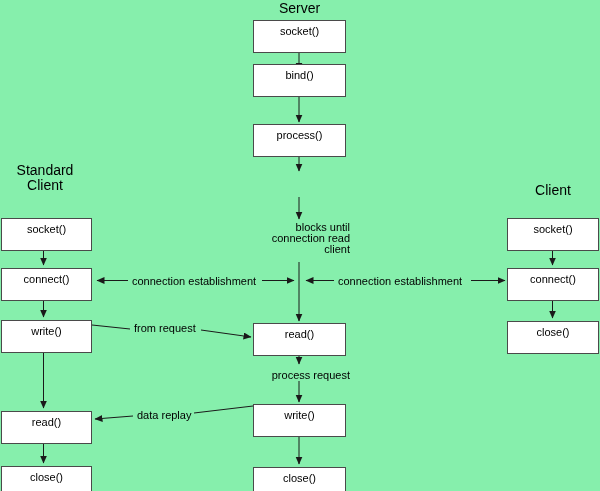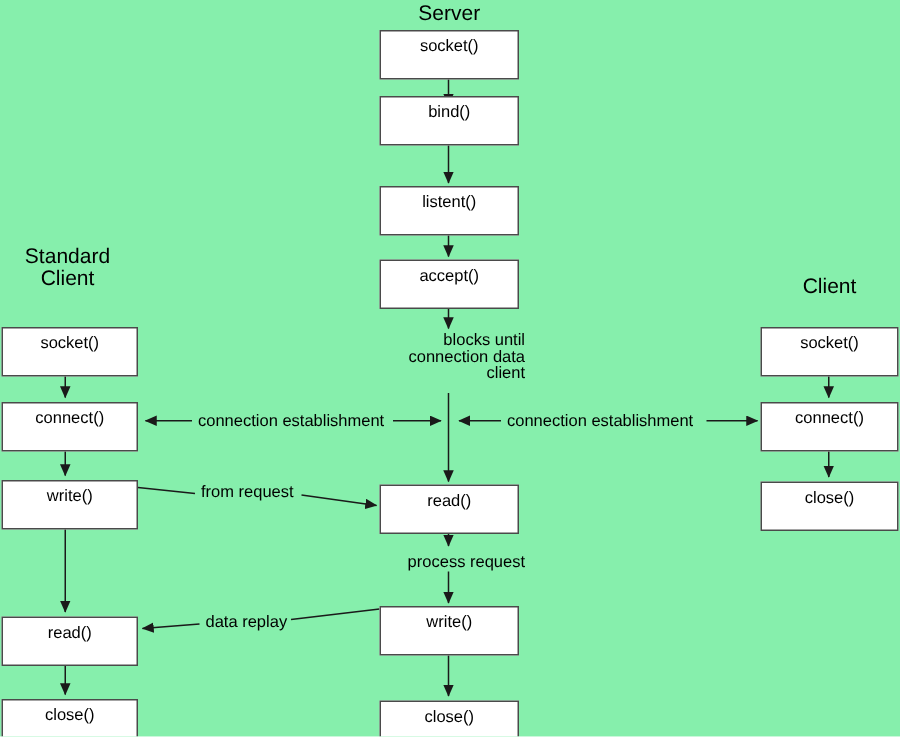--- a/index.html
+++ b/index.html
@@ -118,39 +118,38 @@
     <div>Standard</div>
     <div>Client</div>
   </div>
 
   <div class="col-title" style="left:507px; top:183px; width:92px;">
     <div>Client</div>
   </div>
 
   <div class="node" style="left:253px; top:20px;">socket()</div>
   <div class="node" style="left:253px; top:64px;">bind()</div>
-  <div class="node" style="left:253px; top:124px;">listent()</div>
-  <div class="node" style="left:253px; top:173px;">accept()</div>
+  <div class="node" style="left:253px; top:124px;">process()</div>
   <div class="node" style="left:253px; top:323px;">read()</div>
   <div class="node" style="left:253px; top:404px;">write()</div>
   <div class="node" style="left:253px; top:467px;">close()</div>
 
   <div class="node" style="left:1px; top:218px; width:91px;">socket()</div>
   <div class="node" style="left:1px; top:268px; width:91px;">connect()</div>
   <div class="node" style="left:1px; top:320px; width:91px;">write()</div>
   <div class="node" style="left:1px; top:411px; width:91px;">read()</div>
   <div class="node" style="left:1px; top:466px; width:91px;">close()</div>
 
   <div class="node" style="left:507px; top:218px; width:92px;">socket()</div>
   <div class="node" style="left:507px; top:268px; width:92px;">connect()</div>
   <div class="node" style="left:507px; top:321px; width:92px;">close()</div>
 
   <div class="annotation centered" style="left:250px; top:222px; width:100px;">
     <div>blocks until</div>
-    <div>connection data</div>
+    <div>connection read</div>
     <div>client</div>
   </div>
 
   <div class="annotation centered" style="left:250px; top:370px; width:100px;">process request</div>
 
   <div class="annotation" style="left:132px; top:276px;">connection establishment</div>
 
   <div class="annotation" style="left:338px; top:276px;">connection establishment</div>
 
   <div class="annotation" style="left:134px; top:323px;">from request</div>

